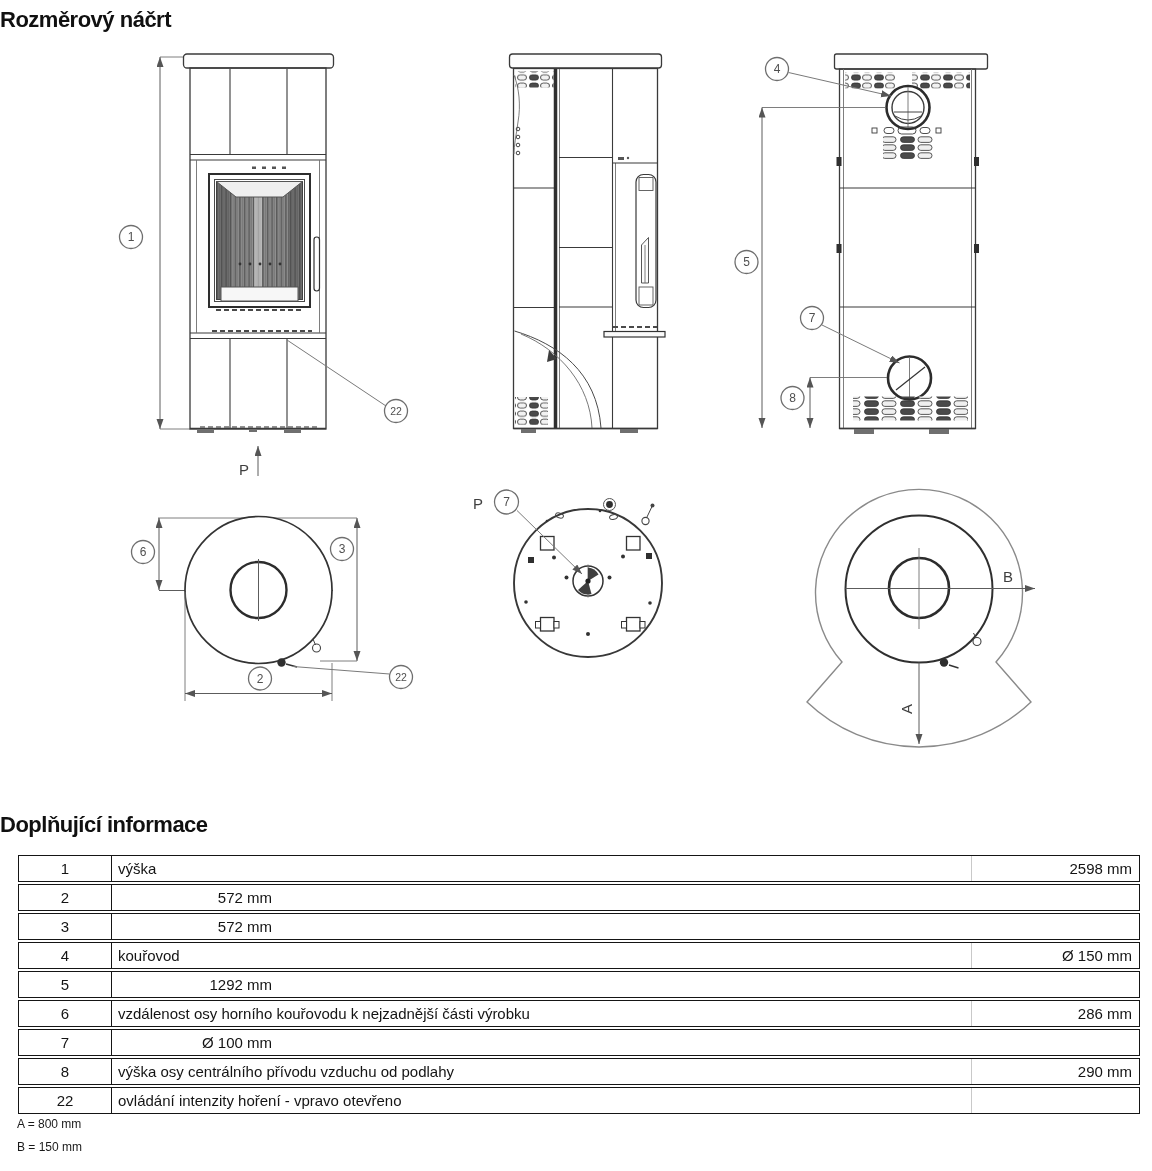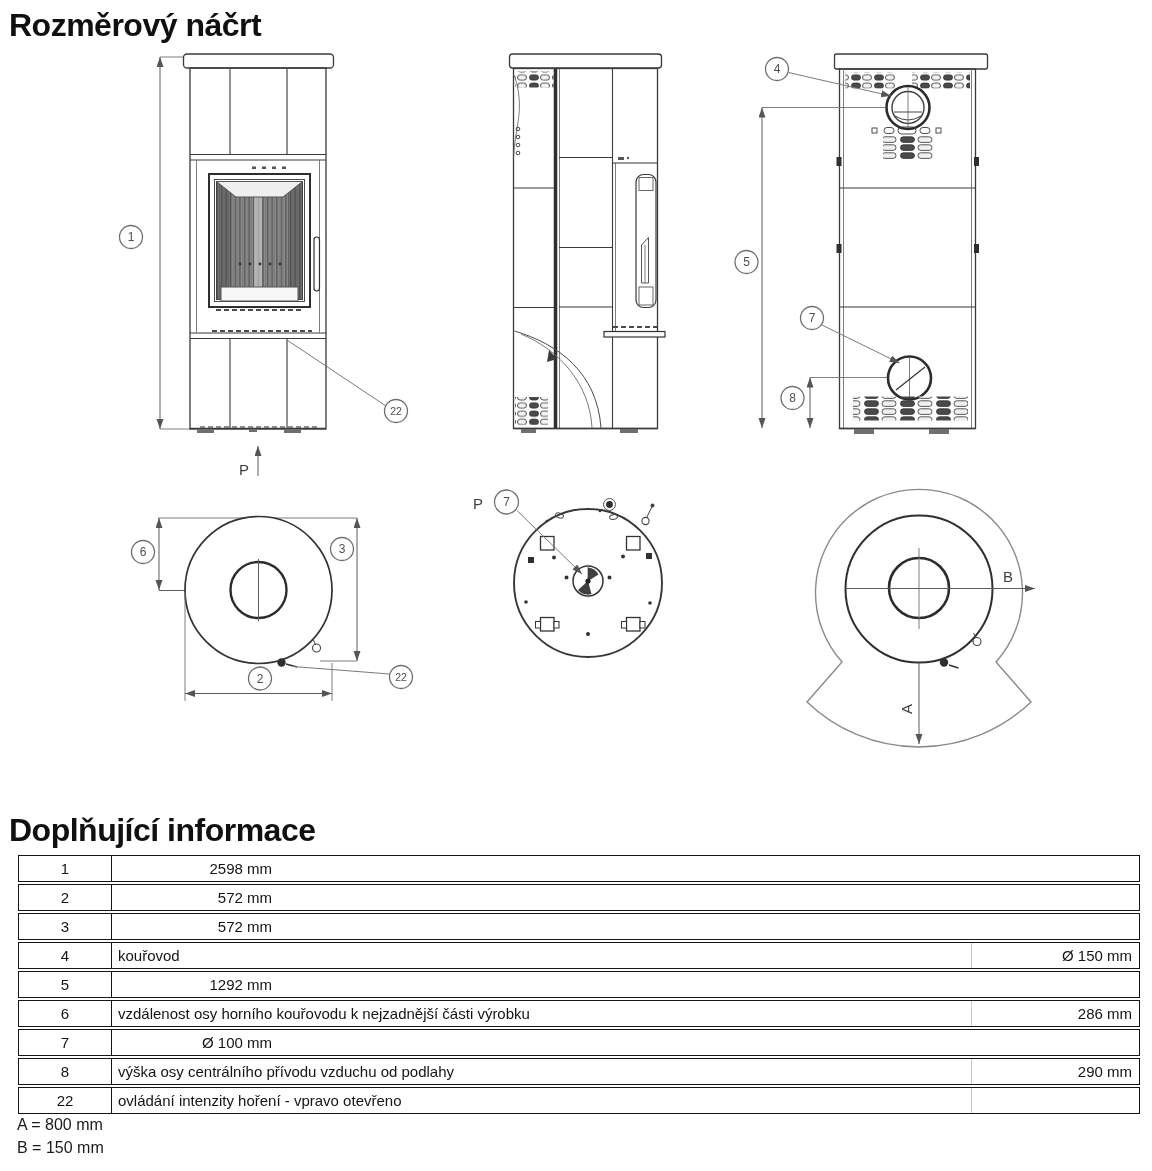--- a/index.html
+++ b/index.html
@@ -1,18 +1,18 @@
 <!DOCTYPE html>
 <html><head>
 <meta charset="utf-8">
 <style>
   html,body{margin:0;padding:0;background:#fff;}
   #page{position:relative;width:1152px;height:1171px;background:#ffffff;overflow:hidden;
         font-family:"Liberation Sans","DejaVu Sans",sans-serif;color:#141414;}
-  h1.sec{position:absolute;left:9px;margin:0;font-size:32px;font-weight:bold;color:#101010;letter-spacing:-0.5px;}
+  h1.sec{position:absolute;left:0;margin:0;font-size:22px;font-weight:bold;color:#101010;letter-spacing:-0.5px;}
   #title{top:7px;}
   #subtitle{top:812px;text-align:center;}
   #drawing{position:absolute;left:0;top:0;width:1152px;height:800px;}
   svg text{font-family:"Liberation Sans","DejaVu Sans",sans-serif;}
   .ln{stroke:#3a3a3a;stroke-width:1.3;fill:none;}
   .ln2{stroke:#3a3a3a;stroke-width:1.1;fill:none;}
   .fine{stroke:#6f6f6f;stroke-width:0.9;fill:none;}
   .dim{stroke:#5c5c5c;stroke-width:1;fill:none;}
   .lead{stroke:#7a7a7a;stroke-width:1;fill:none;}
   .callout{fill:#fff;stroke:#6e6e6e;stroke-width:1.3;}
@@ -22,21 +22,21 @@
   .white{fill:#fdfdfd;}
   .dk{fill:#2f2f2f;stroke:none;}
   .gray-foot{fill:#6f6f6f;stroke:none;}
   .dash{stroke:#4a4a4a;stroke-width:1.8;fill:none;stroke-dasharray:5 3;}
   
   #dim-table{position:absolute;left:18px;top:855px;width:1122px;}
   .t-row{display:flex;align-items:center;border:1.5px solid #151515;height:25px;margin-bottom:2px;background:#fff;font-size:15px;}
   .t-num{width:92px;text-align:center;border-right:1.5px solid #151515;align-self:stretch;display:flex;align-items:center;justify-content:center;}
   .t-label{flex:1;padding-left:6px;border-right:1px solid #c9c9c9;align-self:stretch;display:flex;align-items:center;}
   .t-val{width:160px;text-align:right;padding-right:7px;}
-  #notes{position:absolute;left:17px;top:1113px;font-size:16px;line-height:23px;color:#1a1a1a;}
+  #notes{position:absolute;left:17px;top:1113px;font-size:12px;line-height:23px;color:#1a1a1a;}
 </style>
 </head>
 <body>
 
 <div id="page">
 
   <h1 class="sec" id="title">Rozměrový náčrt</h1>
 
   <svg id="drawing" viewBox="0 0 1152 800">
     <defs>
@@ -272,20 +272,21 @@
       <circle cx="944" cy="662.5" r="4.2" fill="#2f2f2f"></circle>
       <path d="M949 665 L958.5 668" stroke="#333" stroke-width="1.4" fill="none"></path>
     </g>
   </svg>
 
   <h1 class="sec" id="subtitle">Doplňující informace</h1>
 
   <div id="dim-table">
     <div class="t-row">
       <div class="t-num">1</div>
+      <div class="t-label">výška</div>
       <div class="t-val">2598 mm</div>
     </div>
 
     <div class="t-row">
       <div class="t-num">2</div>
       <div class="t-val">572 mm</div>
     </div>
 
     <div class="t-row">
       <div class="t-num">3</div>

